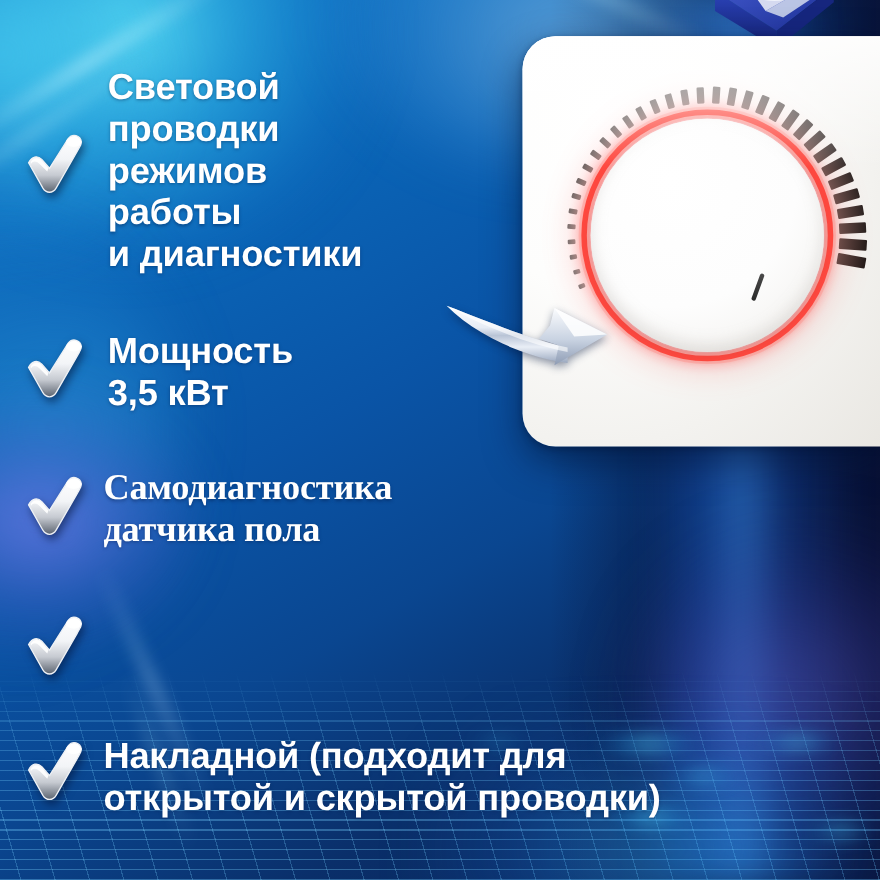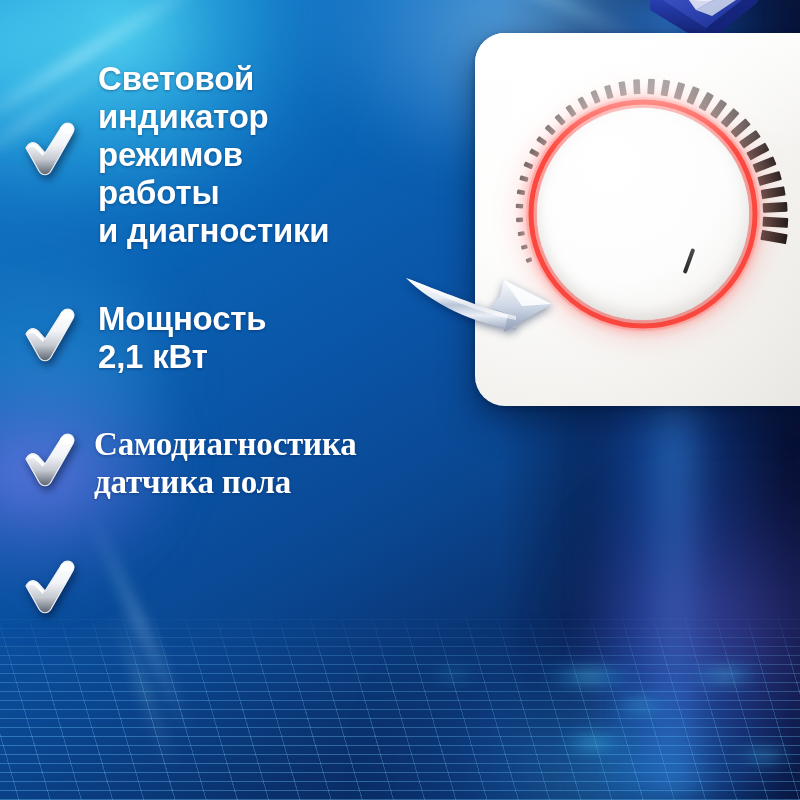--- a/index.html
+++ b/index.html
@@ -394,36 +394,36 @@
               <stop offset="70%" stop-color="#c6cad1"></stop>
               <stop offset="100%" stop-color="#5c6470"></stop>
             </linearGradient>
           </defs>
           <path d="M4,28 C7,22 12,21 16,25 L23,33 L40,6 C44,1 51,3 52,9 C52,12 50,14 48,18 L29,51 C26,56 20,56 17,51 Z" fill="url(#ck0)" stroke="#eef1f5" stroke-width="1.2"></path>
           <path d="M6,27 C9,23 13,23 16,26 L22,33 L21,36 L14,29 C11,26 8,26 6,29 Z" fill="#ffffff" opacity=".9"></path>
           <ellipse cx="45" cy="9" rx="7" ry="4.6" fill="#ffffff" opacity=".85"></ellipse>
         </svg>
       </span>
       <span class="ftext">Световой
-индикатор
+проводки
 режимов
 работы
 и диагностики</span>
     </div>
 
     <div class="feature" id="f1">
       <span class="check">
         <svg viewBox="0 0 56 58">
           <path d="M4,28 C7,22 12,21 16,25 L23,33 L40,6 C44,1 51,3 52,9 C52,12 50,14 48,18 L29,51 C26,56 20,56 17,51 Z" fill="url(#ck0)" stroke="#eef1f5" stroke-width="1.2"></path>
           <path d="M6,27 C9,23 13,23 16,26 L22,33 L21,36 L14,29 C11,26 8,26 6,29 Z" fill="#ffffff" opacity=".9"></path>
           <ellipse cx="45" cy="9" rx="7" ry="4.6" fill="#ffffff" opacity=".85"></ellipse>
         </svg>
       </span>
       <span class="ftext">Мощность
-2,1 кВт</span>
+3,5 кВт</span>
     </div>
 
     <div class="feature" id="f2">
       <span class="check">
         <svg viewBox="0 0 56 58">
           <path d="M4,28 C7,22 12,21 16,25 L23,33 L40,6 C44,1 51,3 52,9 C52,12 50,14 48,18 L29,51 C26,56 20,56 17,51 Z" fill="url(#ck0)" stroke="#eef1f5" stroke-width="1.2"></path>
           <path d="M6,27 C9,23 13,23 16,26 L22,33 L21,36 L14,29 C11,26 8,26 6,29 Z" fill="#ffffff" opacity=".9"></path>
           <ellipse cx="45" cy="9" rx="7" ry="4.6" fill="#ffffff" opacity=".85"></ellipse>
         </svg>
       </span>
@@ -434,15 +434,26 @@
     <div class="feature" id="f3">
       <span class="check">
         <svg viewBox="0 0 56 58">
           <path d="M4,28 C7,22 12,21 16,25 L23,33 L40,6 C44,1 51,3 52,9 C52,12 50,14 48,18 L29,51 C26,56 20,56 17,51 Z" fill="url(#ck0)" stroke="#eef1f5" stroke-width="1.2"></path>
           <path d="M6,27 C9,23 13,23 16,26 L22,33 L21,36 L14,29 C11,26 8,26 6,29 Z" fill="#ffffff" opacity=".9"></path>
           <ellipse cx="45" cy="9" rx="7" ry="4.6" fill="#ffffff" opacity=".85"></ellipse>
         </svg>
       </span>
     </div>
 
+    <div class="feature" id="f4">
+      <span class="check">
+        <svg viewBox="0 0 56 58">
+          <path d="M4,28 C7,22 12,21 16,25 L23,33 L40,6 C44,1 51,3 52,9 C52,12 50,14 48,18 L29,51 C26,56 20,56 17,51 Z" fill="url(#ck0)" stroke="#eef1f5" stroke-width="1.2"></path>
+          <path d="M6,27 C9,23 13,23 16,26 L22,33 L21,36 L14,29 C11,26 8,26 6,29 Z" fill="#ffffff" opacity=".9"></path>
+          <ellipse cx="45" cy="9" rx="7" ry="4.6" fill="#ffffff" opacity=".85"></ellipse>
+        </svg>
+      </span>
+      <span class="ftext">Накладной (подходит для
+открытой и скрытой проводки)</span>
+    </div>
 
   </div>
 </div>
 
 </body></html>

